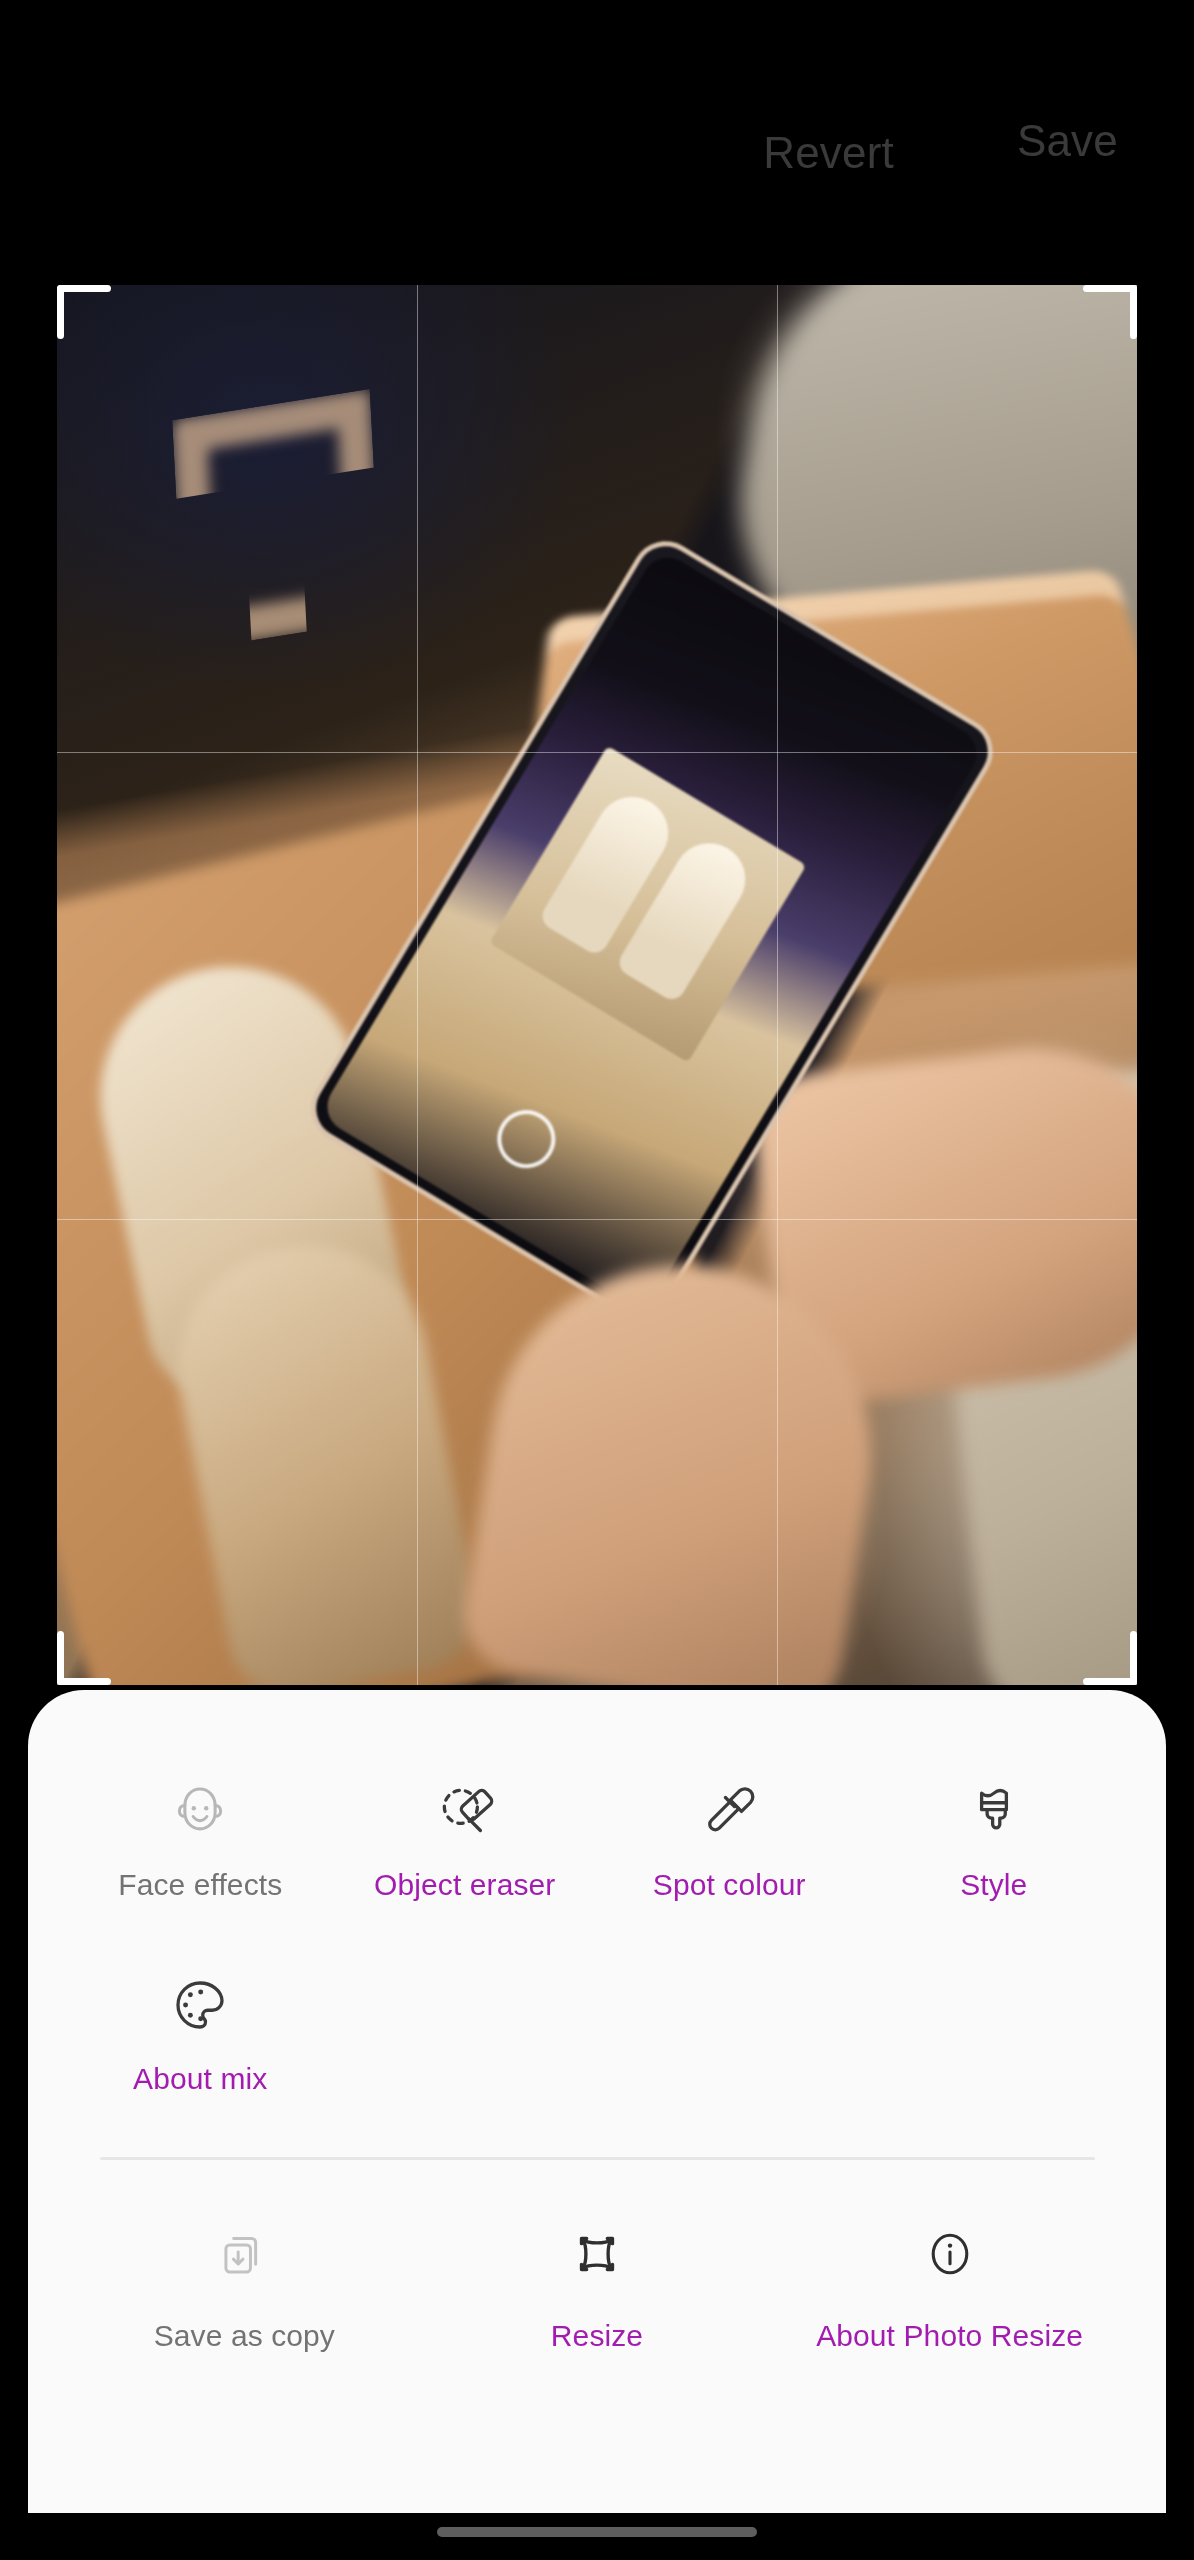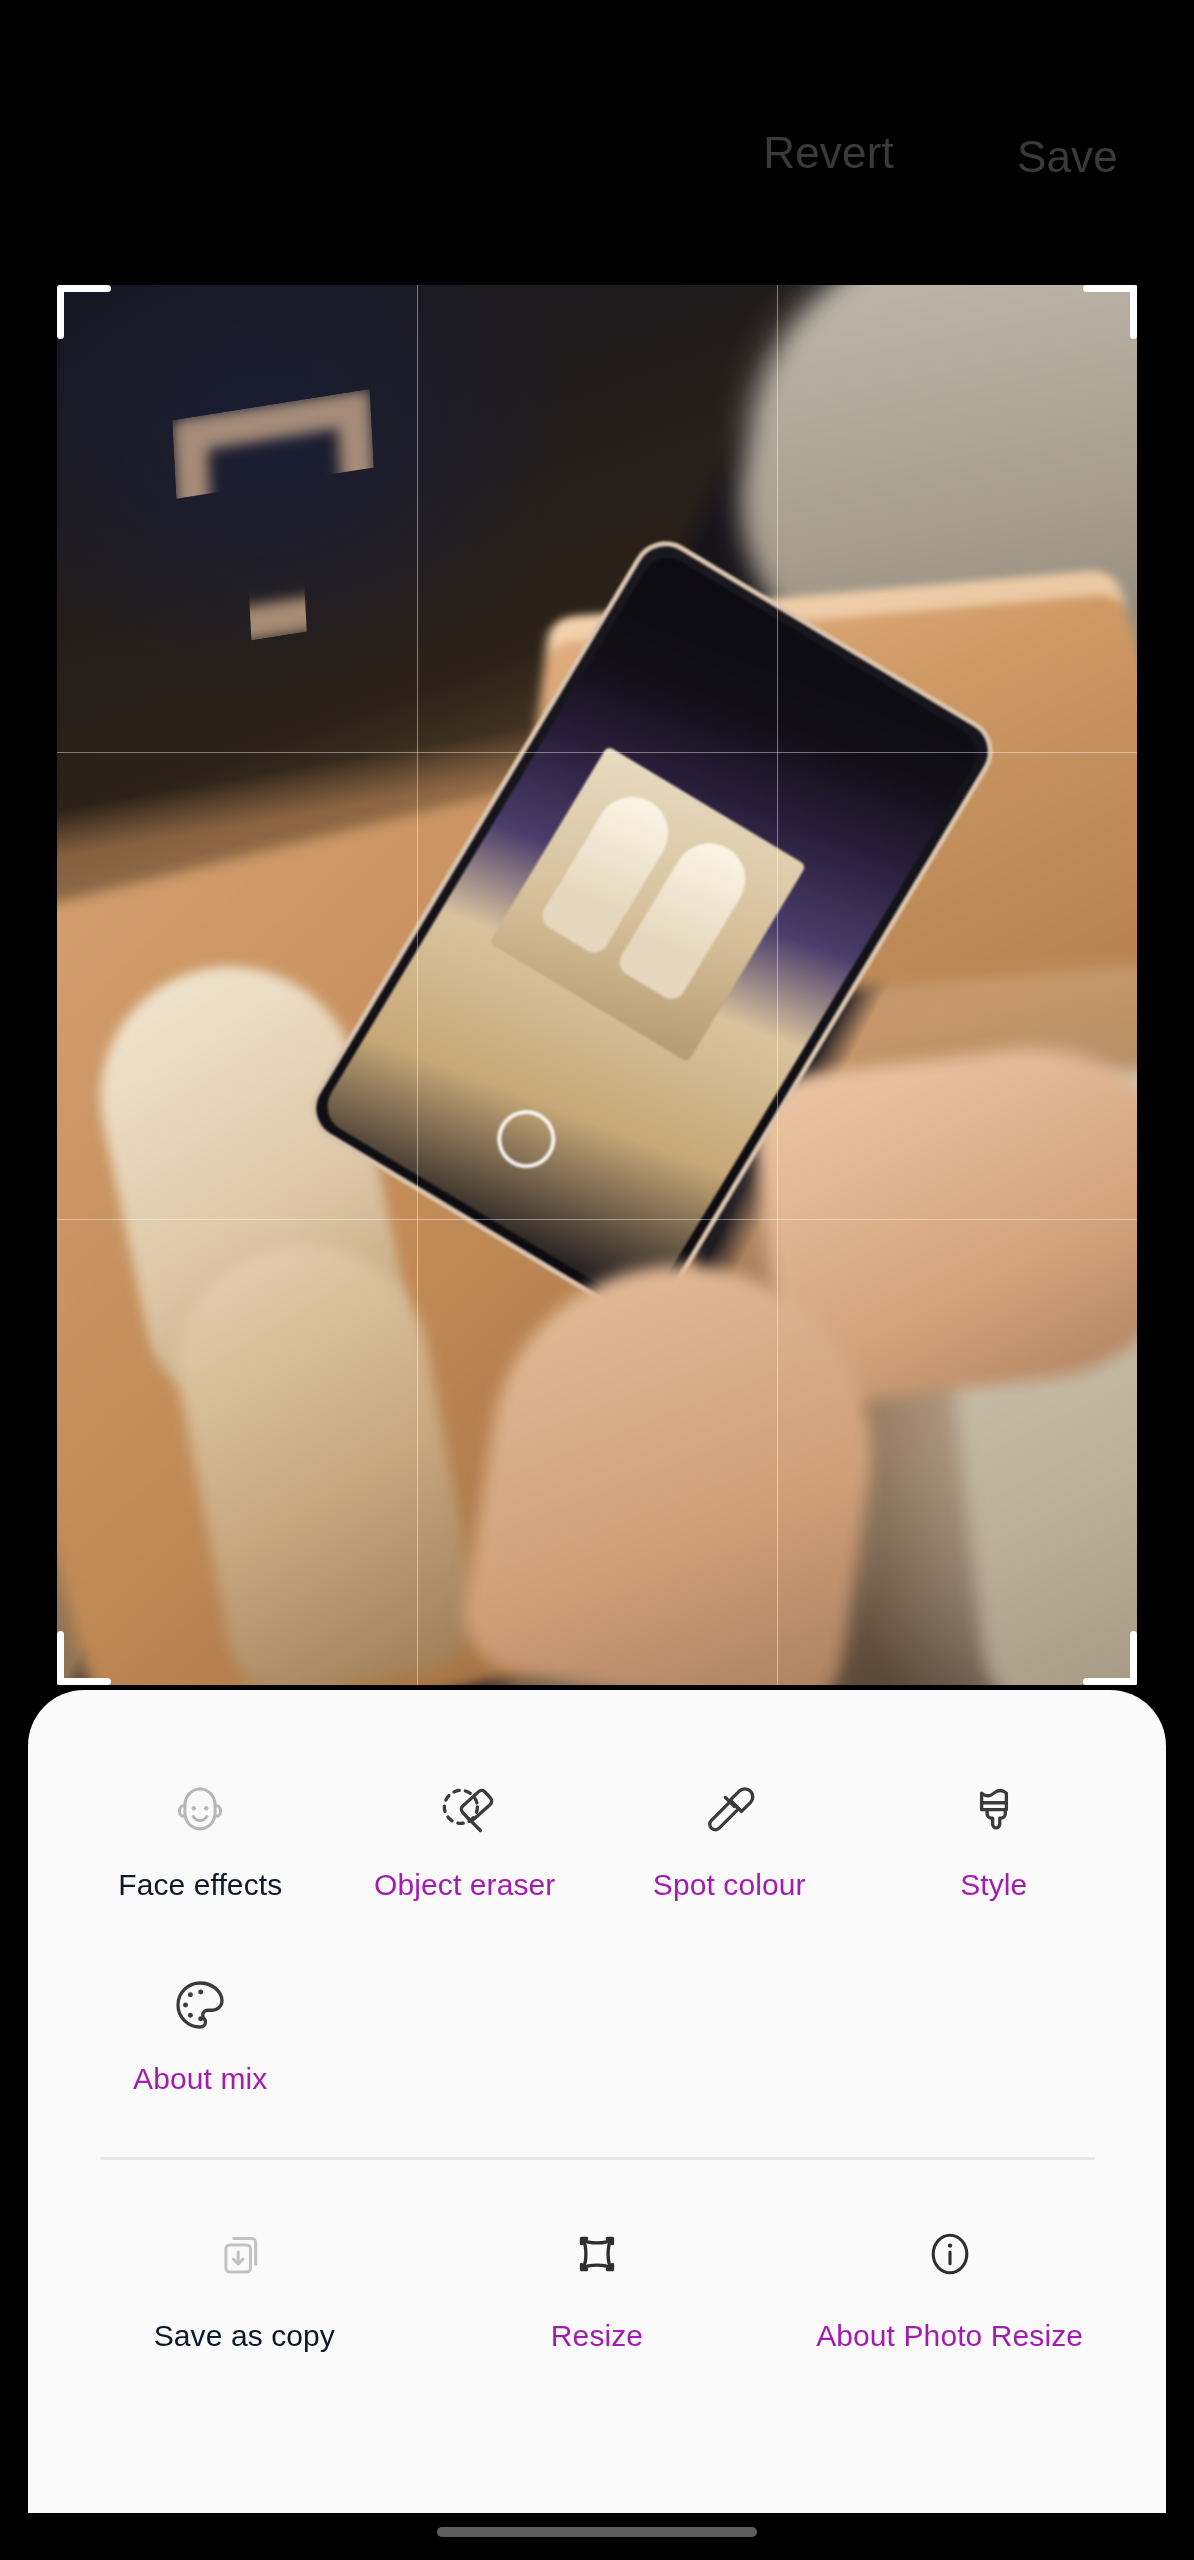--- a/index.html
+++ b/index.html
@@ -27,21 +27,21 @@
     position:absolute;
     font-size:44px;
     letter-spacing:0.2px;
     color:#3a3a3a;
     background:none; border:none;
     font-family:"Liberation Sans", sans-serif;
     cursor:pointer;
     white-space:nowrap;
   }
   #revert-btn { top:128px; right:300px; }
-  #save-btn   { top:132px; right:76px; }
+  #save-btn   { top:116px; right:76px; }
 
   
   #canvas-wrap {
     position:absolute;
     left:57px; top:285px;
     width:1080px; height:1400px;
     overflow:hidden;
     background:#0d0c0f;
   }
   #photo {
@@ -233,21 +233,21 @@
     display:flex; align-items:center; justify-content:center;
   }
   .tile .lbl {
     margin-top:20px;
     font-size:30px;
     color:#a21caf;
     text-align:center;
     line-height:1.2;
     letter-spacing:0.1px;
   }
-  .tile.disabled .lbl { color:#0f172a; }
+  .tile.disabled .lbl { color:#737373; }
   #row-main { margin-top:85px; }
   #row-second { margin-top:66px; }
   #row-second .tile { width:25%; }
 
   #sheet-divider {
     margin:60px auto 0 auto;
     width:995px; height:3px;
     background:#e6e6e6;
     border-radius:2px;
   }

